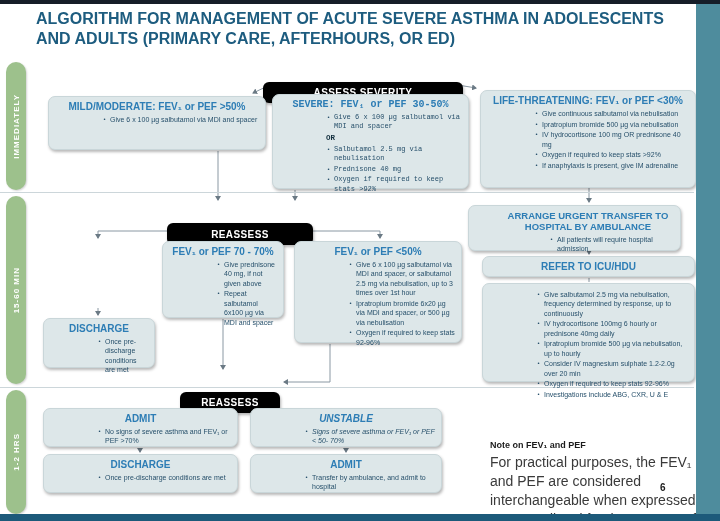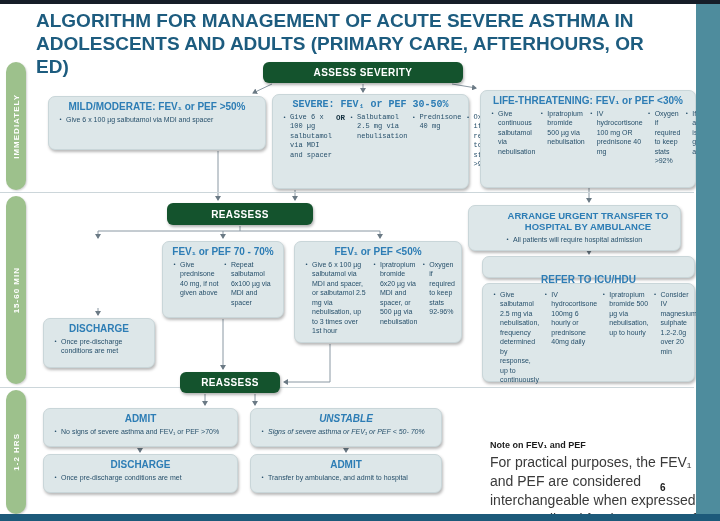--- a/index.html
+++ b/index.html
@@ -7,51 +7,52 @@
     position:relative;width:720px;height:521px;background:#ffffff;
     font-family:"Liberation Sans",sans-serif;overflow:hidden;
   }
   
   .strip-top{position:absolute;top:0;left:0;right:0;height:4px;background:#161d28;z-index:6;}
   .strip-right{position:absolute;top:0;right:0;width:24px;height:100%;background:#4e8c9d;z-index:5;}
   .strip-bottom{position:absolute;bottom:0;left:0;right:0;height:7px;background:#1d5a7a;z-index:6;}
   
   .page-title{
     position:absolute;left:36px;top:9px;width:640px;
-    color:#1d5c7f;font-size:19px;font-weight:bold;line-height:1.22;
+    color:#1d5c7f;font-size:16px;font-weight:bold;line-height:1.22;
   }
   
   .vbar{
     position:absolute;left:6px;width:20px;background:#9dc18c;border-radius:10px;
     display:flex;align-items:center;justify-content:center;z-index:1;
     box-shadow:1px 1px 2px rgba(0,0,0,.18);
   }
   .vbar span{
     writing-mode:vertical-rl;transform:rotate(180deg);
     color:#ffffff;font-weight:bold;font-size:8px;letter-spacing:1px;white-space:nowrap;
   }
   
   .pill{
-    position:absolute;background:#14532d;border-radius:6px;z-index:2;
+    position:absolute;background:#000000;border-radius:6px;z-index:2;
     display:flex;align-items:center;justify-content:center;
     color:#ffffff;font-weight:bold;font-size:10px;letter-spacing:.4px;
     box-shadow:1px 2px 3px rgba(0,0,0,.3);
+    margin-top:20px;
   }
   
   .box{
     position:absolute;background:#dde7e9;border:1px solid #c9d6d9;border-radius:7px;
     box-shadow:1px 2px 3px rgba(0,0,0,.28);z-index:2;padding:4px 6px 3px 6px;
     box-sizing:border-box;
   }
   .box-title{
     color:#2d7db5;font-weight:bold;font-size:10px;text-align:center;line-height:1.2;
     margin-bottom:2px;
   }
   .box-title.small{font-size:9.5px;}
-  .bullets{display:flex;gap:1px;}
+  .bullets{display:flex;flex-direction:column;gap:1px;margin-left:44px;}
   .bullet-row{display:flex;align-items:flex-start;}
   .bullet-row .dot{
     width:11px;flex:0 0 11px;text-align:center;color:#27506b;font-size:6px;line-height:1.6;
   }
   .bullet-row .btext{
     flex:1;color:#27506b;font-size:7px;line-height:1.35;
   }
   .or-row{
     color:#13303f;font-weight:bold;font-size:7.5px;margin:1px 0 1px 3px;line-height:1.2;
   }
@@ -227,21 +228,21 @@
   <div class="box" style="left:468px;top:205px;width:213px;height:46px;padding-left:33px;">
     <div class="box-title small">ARRANGE URGENT TRANSFER TO HOSPITAL BY AMBULANCE</div>
     <div class="bullets">
         <div class="bullet-row">
           <span class="dot">•</span>
           <span class="btext">All patients will require hospital admission</span>
         </div>
       </div>
   </div>
 
-  <div class="box" style="left:482px;top:256px;width:213px;height:21px;padding-top:17px;">
+  <div class="box" style="left:482px;top:256px;width:213px;height:21px;padding-top:4px;">
     <div class="box-title">REFER TO ICU/HDU</div>
   </div>
 
   <div class="box" style="left:482px;top:283px;width:213px;height:99px;padding-top:6px;">
     <div class="bullets">
         <div class="bullet-row">
           <span class="dot">•</span>
           <span class="btext">Give salbutamol 2.5 mg via nebulisation, frequency determined by response, up to continuously</span>
         </div>
         <div class="bullet-row">

